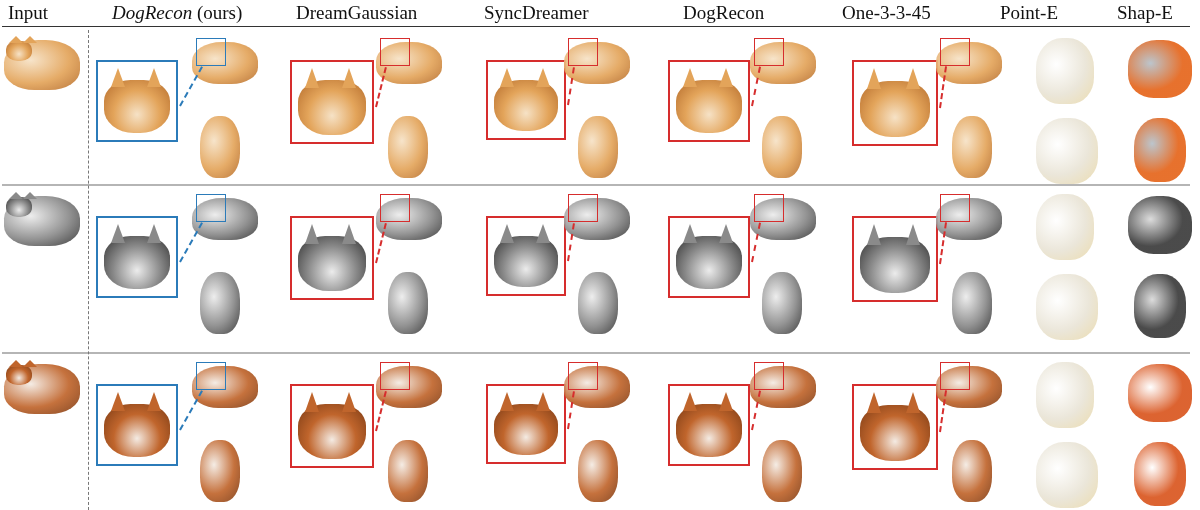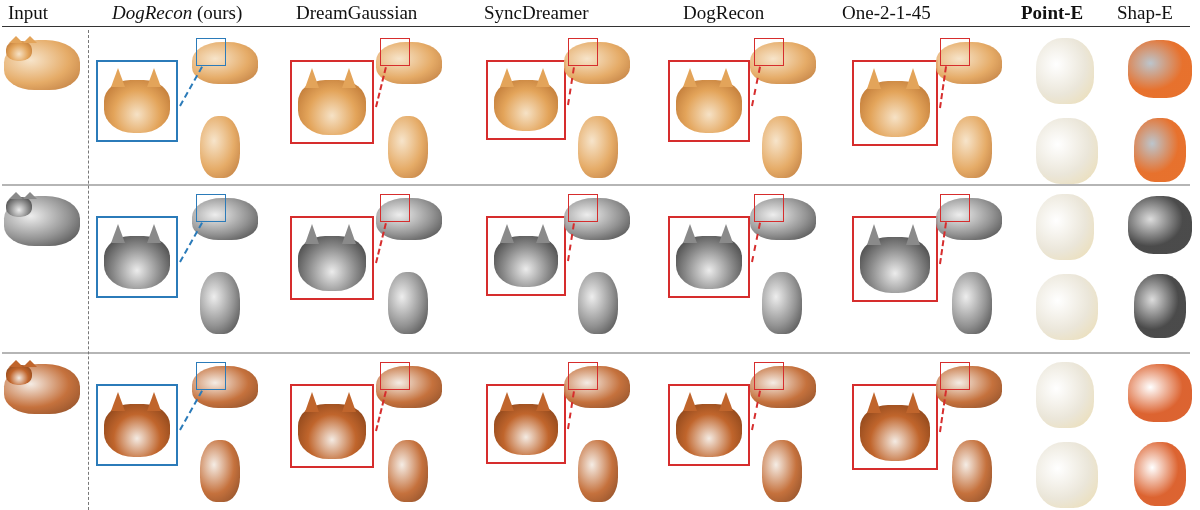--- a/index.html
+++ b/index.html
@@ -17,22 +17,22 @@
     .ear { position: absolute; width: 0; height: 0; border-left: 7px solid transparent; border-right: 7px solid transparent; }
   </style>
 </head>
 <body>
 
 <div class="hdr" style="left:8px;"><span>Input</span></div>
 <div class="hdr" style="left:112px;"><i>DogRecon</i><span> (ours)</span></div>
 <div class="hdr" style="left:296px;"><span>DreamGaussian</span></div>
 <div class="hdr" style="left:484px;"><span>SyncDreamer</span></div>
 <div class="hdr" style="left:683px;"><span>DogRecon</span></div>
-<div class="hdr" style="left:842px;"><span>One-2-1-45</span></div>
-<div class="hdr" style="left:1021px;font-weight:bold;"><span>Point-E</span></div>
+<div class="hdr" style="left:842px;"><span>One-3-3-45</span></div>
+<div class="hdr" style="left:1000px;"><span>Point-E</span></div>
 <div class="hdr" style="left:1117px;"><span>Shap-E</span></div>
 
 <div class="topline"></div>
 <div class="rowline" style="top:184px;"></div>
 <div class="rowline" style="top:352px;"></div>
 <div class="vdash"></div>
 
 <div id="grid">
     <div class="dog" style="left: 4px; top: 40px; width: 76px; height: 50px; background: radial-gradient(at 35% 40%, rgb(246, 226, 198) 0%, rgb(227, 164, 90) 55%, rgb(179, 106, 42) 100%);"></div>
     <div class="face" style="left: 6px; top: 40.68px; width: 26px; height: 20.8px; background: radial-gradient(at 50% 65%, rgb(246, 226, 198) 0%, rgb(227, 164, 90) 50%, rgb(179, 106, 42) 100%);"></div>

